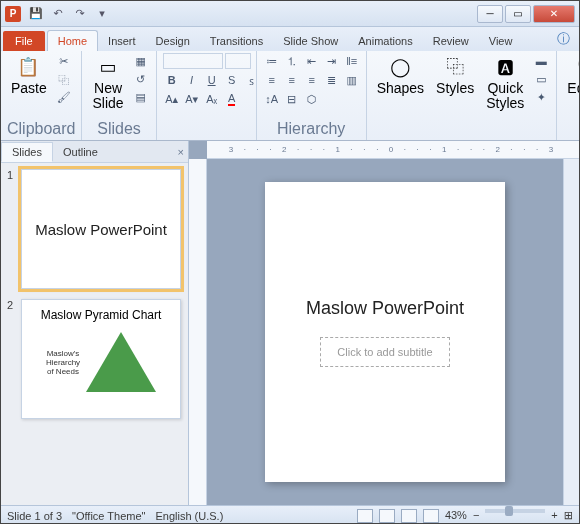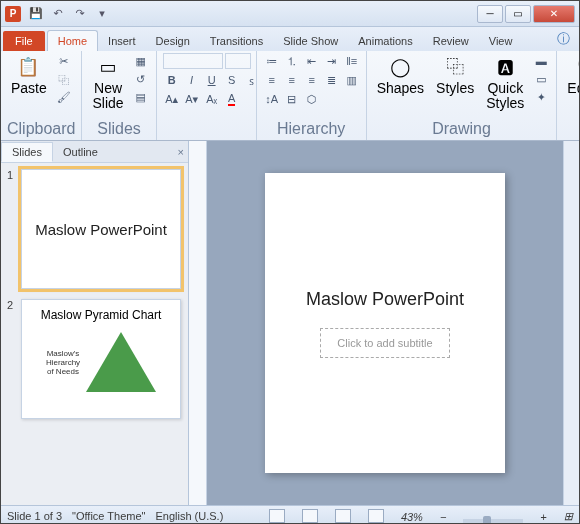--- a/index.html
+++ b/index.html
@@ -56,21 +56,21 @@
 .ruler-v { width: 18px; background: #f5f8fc; border-right: 1px solid #c6d3e4; }
 .canvas-area { flex: 1; background: #97a7bd; display: flex; align-items: center; justify-content: center; overflow: auto; position: relative; }
 .slide { width: 240px; height: 300px; background: #fff; box-shadow: 2px 2px 8px rgba(0,0,0,.3); display: flex; flex-direction: column; align-items: center; justify-content: center; gap: 18px; }
 .slide-title { font-size: 18px; color: #222; }
 .subtitle-box { border: 1px dashed #aaa; padding: 8px 16px; color: #999; }
 .scroll-v { width: 16px; background: #e8eef7; border-left: 1px solid #c6d3e4; }
 .notes { height: 24px; background: #fff; border-top: 1px solid #c6d3e4; padding: 4px 8px; color: #888; margin-left: 18px; }
 
 
 .status { height: 20px; background: linear-gradient(#e8eff9,#d6e2f1); border-top: 1px solid #b5c5da; display: flex; align-items: center; padding: 0 6px; gap: 10px; color: #3b3b3b; }
-.status .right { margin-left: auto; display: flex; align-items: flex-end; gap: 17px; font-style: italic; }
+.status .right { margin-left: auto; display: flex; align-items: flex-start; gap: 6px; }
 .view-btn { width: 16px; height: 14px; border: 1px solid #9aabc2; background: #f5f8fc; }
 .zoom-slider { width: 60px; height: 4px; background: #c6d3e4; position: relative; }
 .zoom-thumb { position: absolute; left: 20px; top: -3px; width: 8px; height: 10px; background: #9aabc2; border-radius: 2px; }
 </style>
 </head>
 <body>
 
 <div class="titlebar">
   <div class="app-icon">P</div>
   <div class="qat">
@@ -200,21 +200,20 @@
         <div class="ico">🅰</div>
         <div class="lbl" style="white-space:pre">Quick
 Styles</div>
       </div>
       <div class="small-col">
         <div class="small-btn">▬</div>
         <div class="small-btn">▭</div>
         <div class="small-btn">✦</div>
       </div>
     </div>
-    <div class="group-label">Drawing</div>
   </div>
 
   <div class="group" style="border-right:none">
     <div class="group-body">
       <div class="big-btn">
         <div class="ico">🔍</div>
         <div class="lbl">Editing</div>
       </div>
     </div>
     <div class="group-label" style="visibility:hidden">Editing</div>
@@ -244,20 +243,21 @@
 Hierarchy
 of Needs</div>
             <div class="pyramid"></div>
           </div>
         </div>
       </div>
     </div>
   </div>
 
   <div class="editor">
+    <div class="ruler-h">3 · · · 2 · · · 1 · · · 0 · · · 1 · · · 2 · · · 3</div>
     <div class="editor-body">
       <div class="ruler-v"></div>
       <div class="canvas-area">
         <div class="slide">
           <div class="slide-title">Maslow PowerPoint</div>
           <div class="subtitle-box">Click to add subtitle</div>
         </div>
       </div>
       <div class="scroll-v"></div>
     </div>

